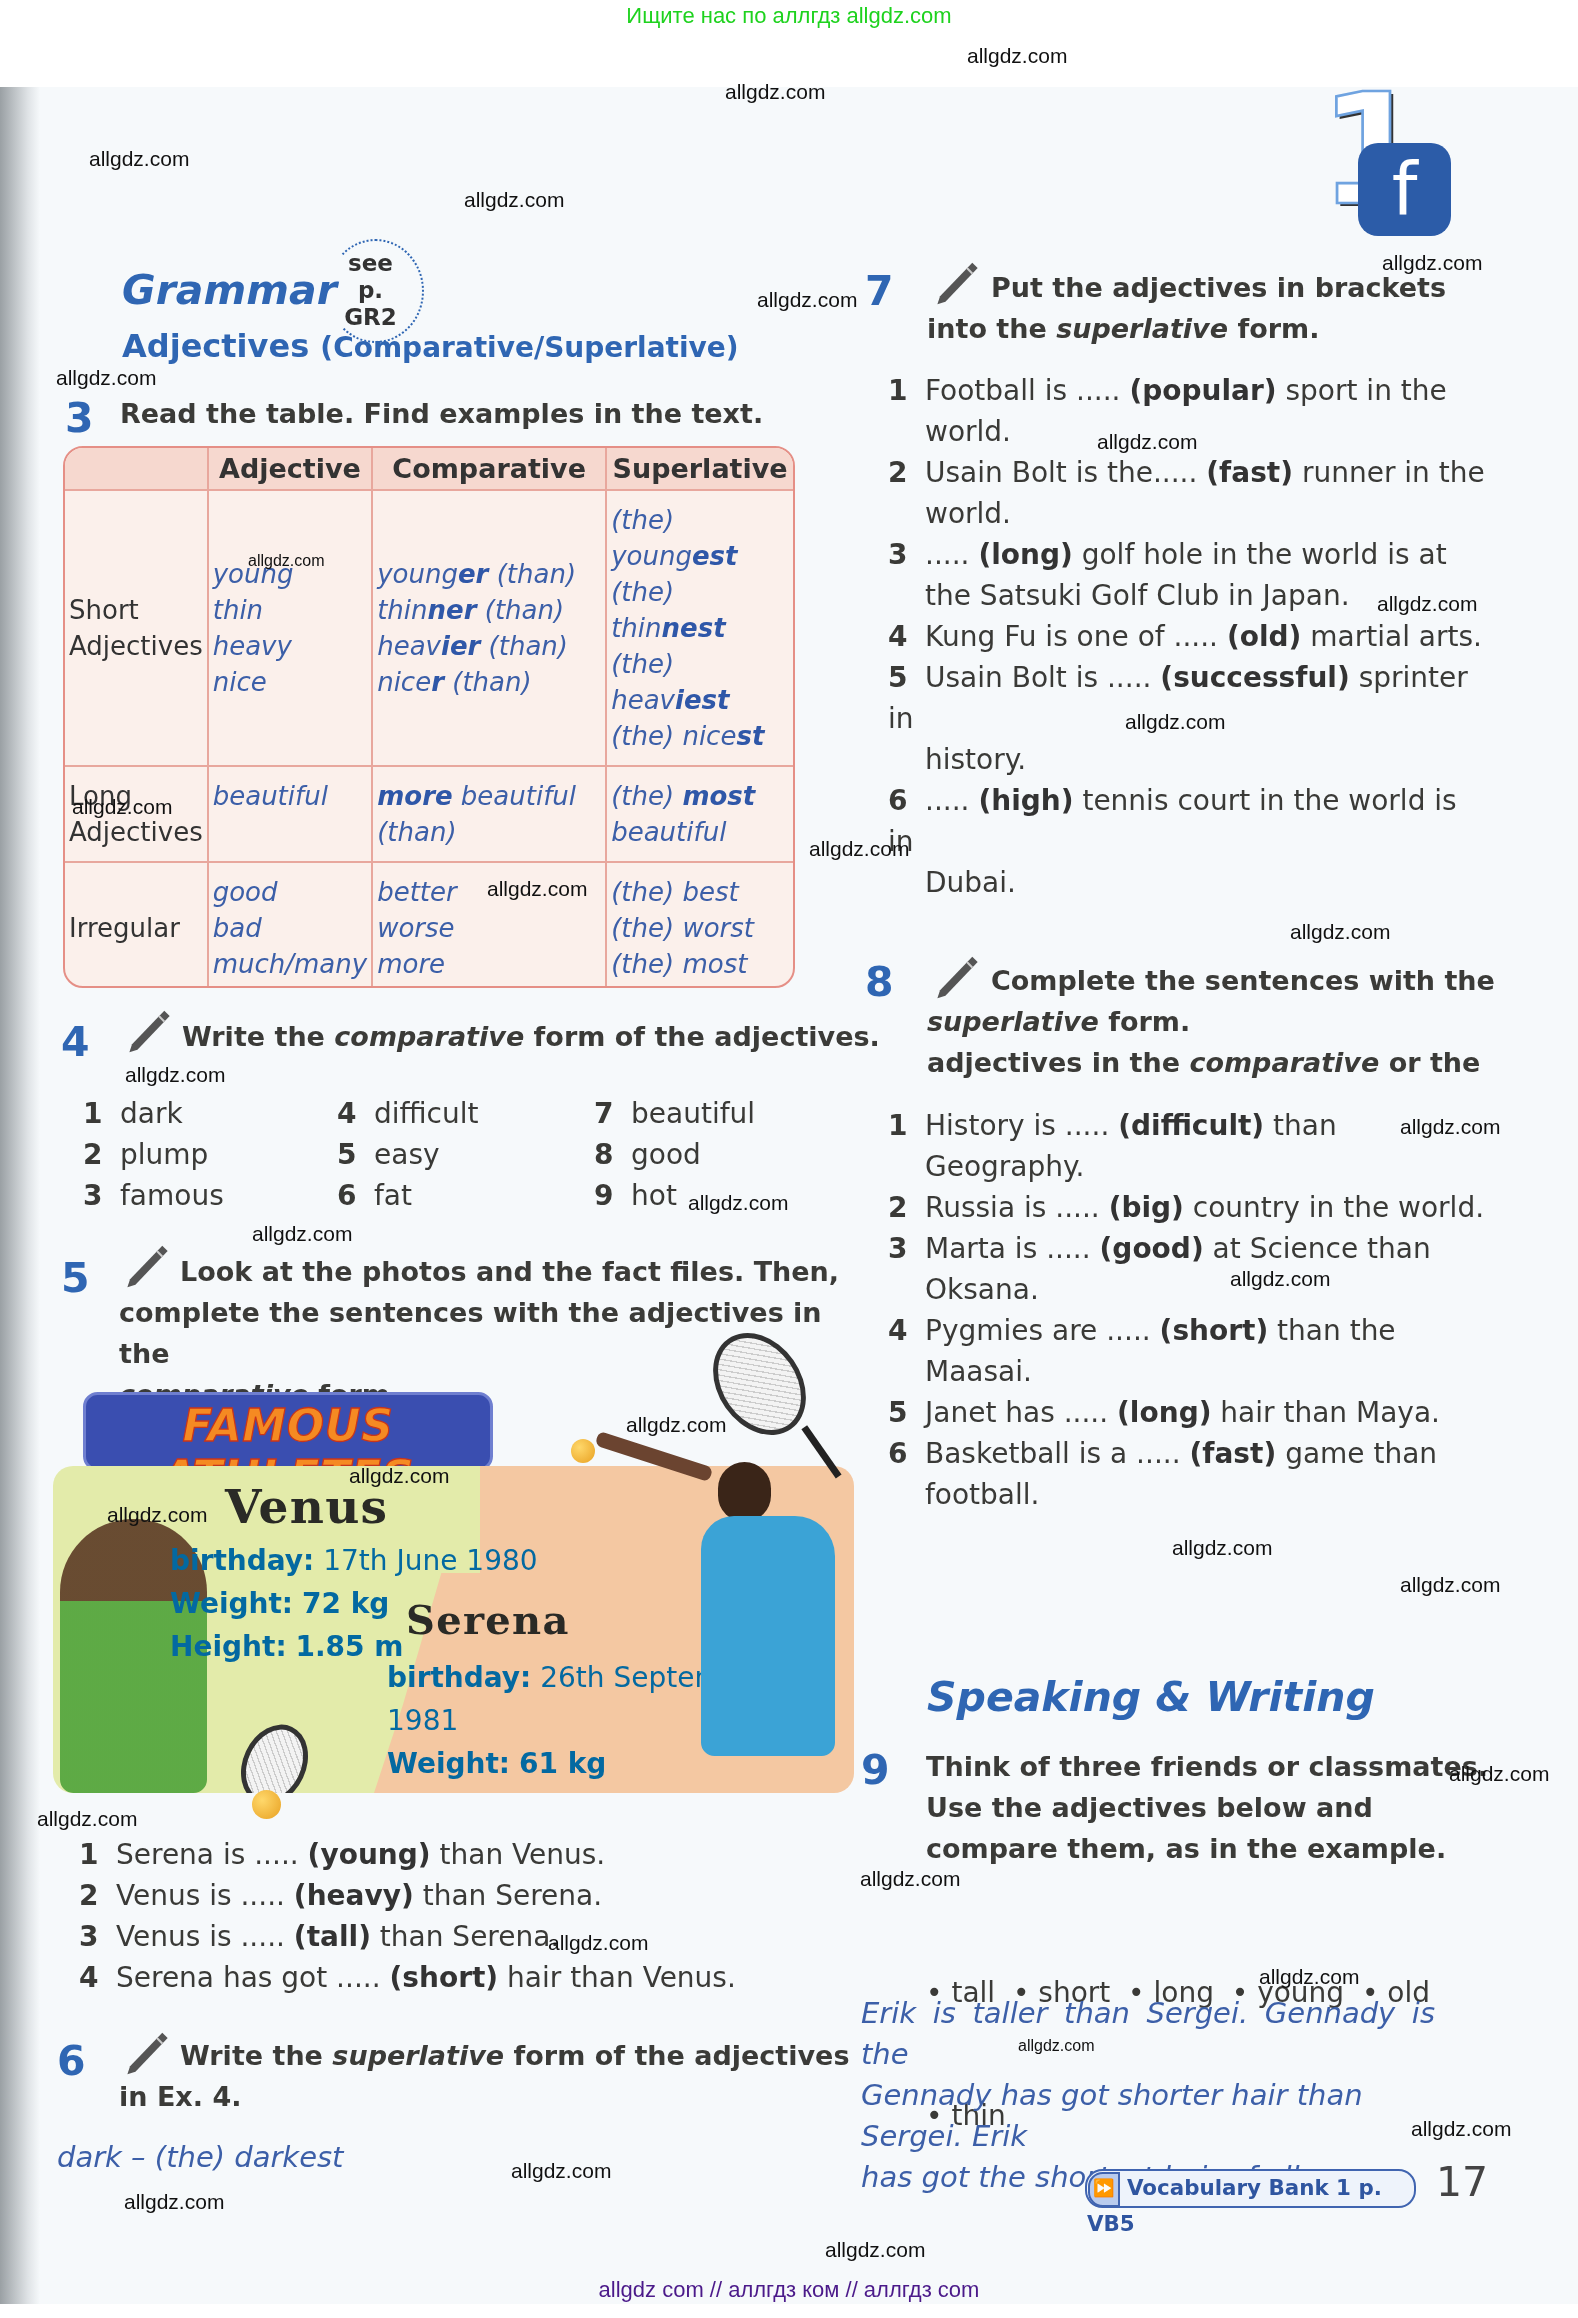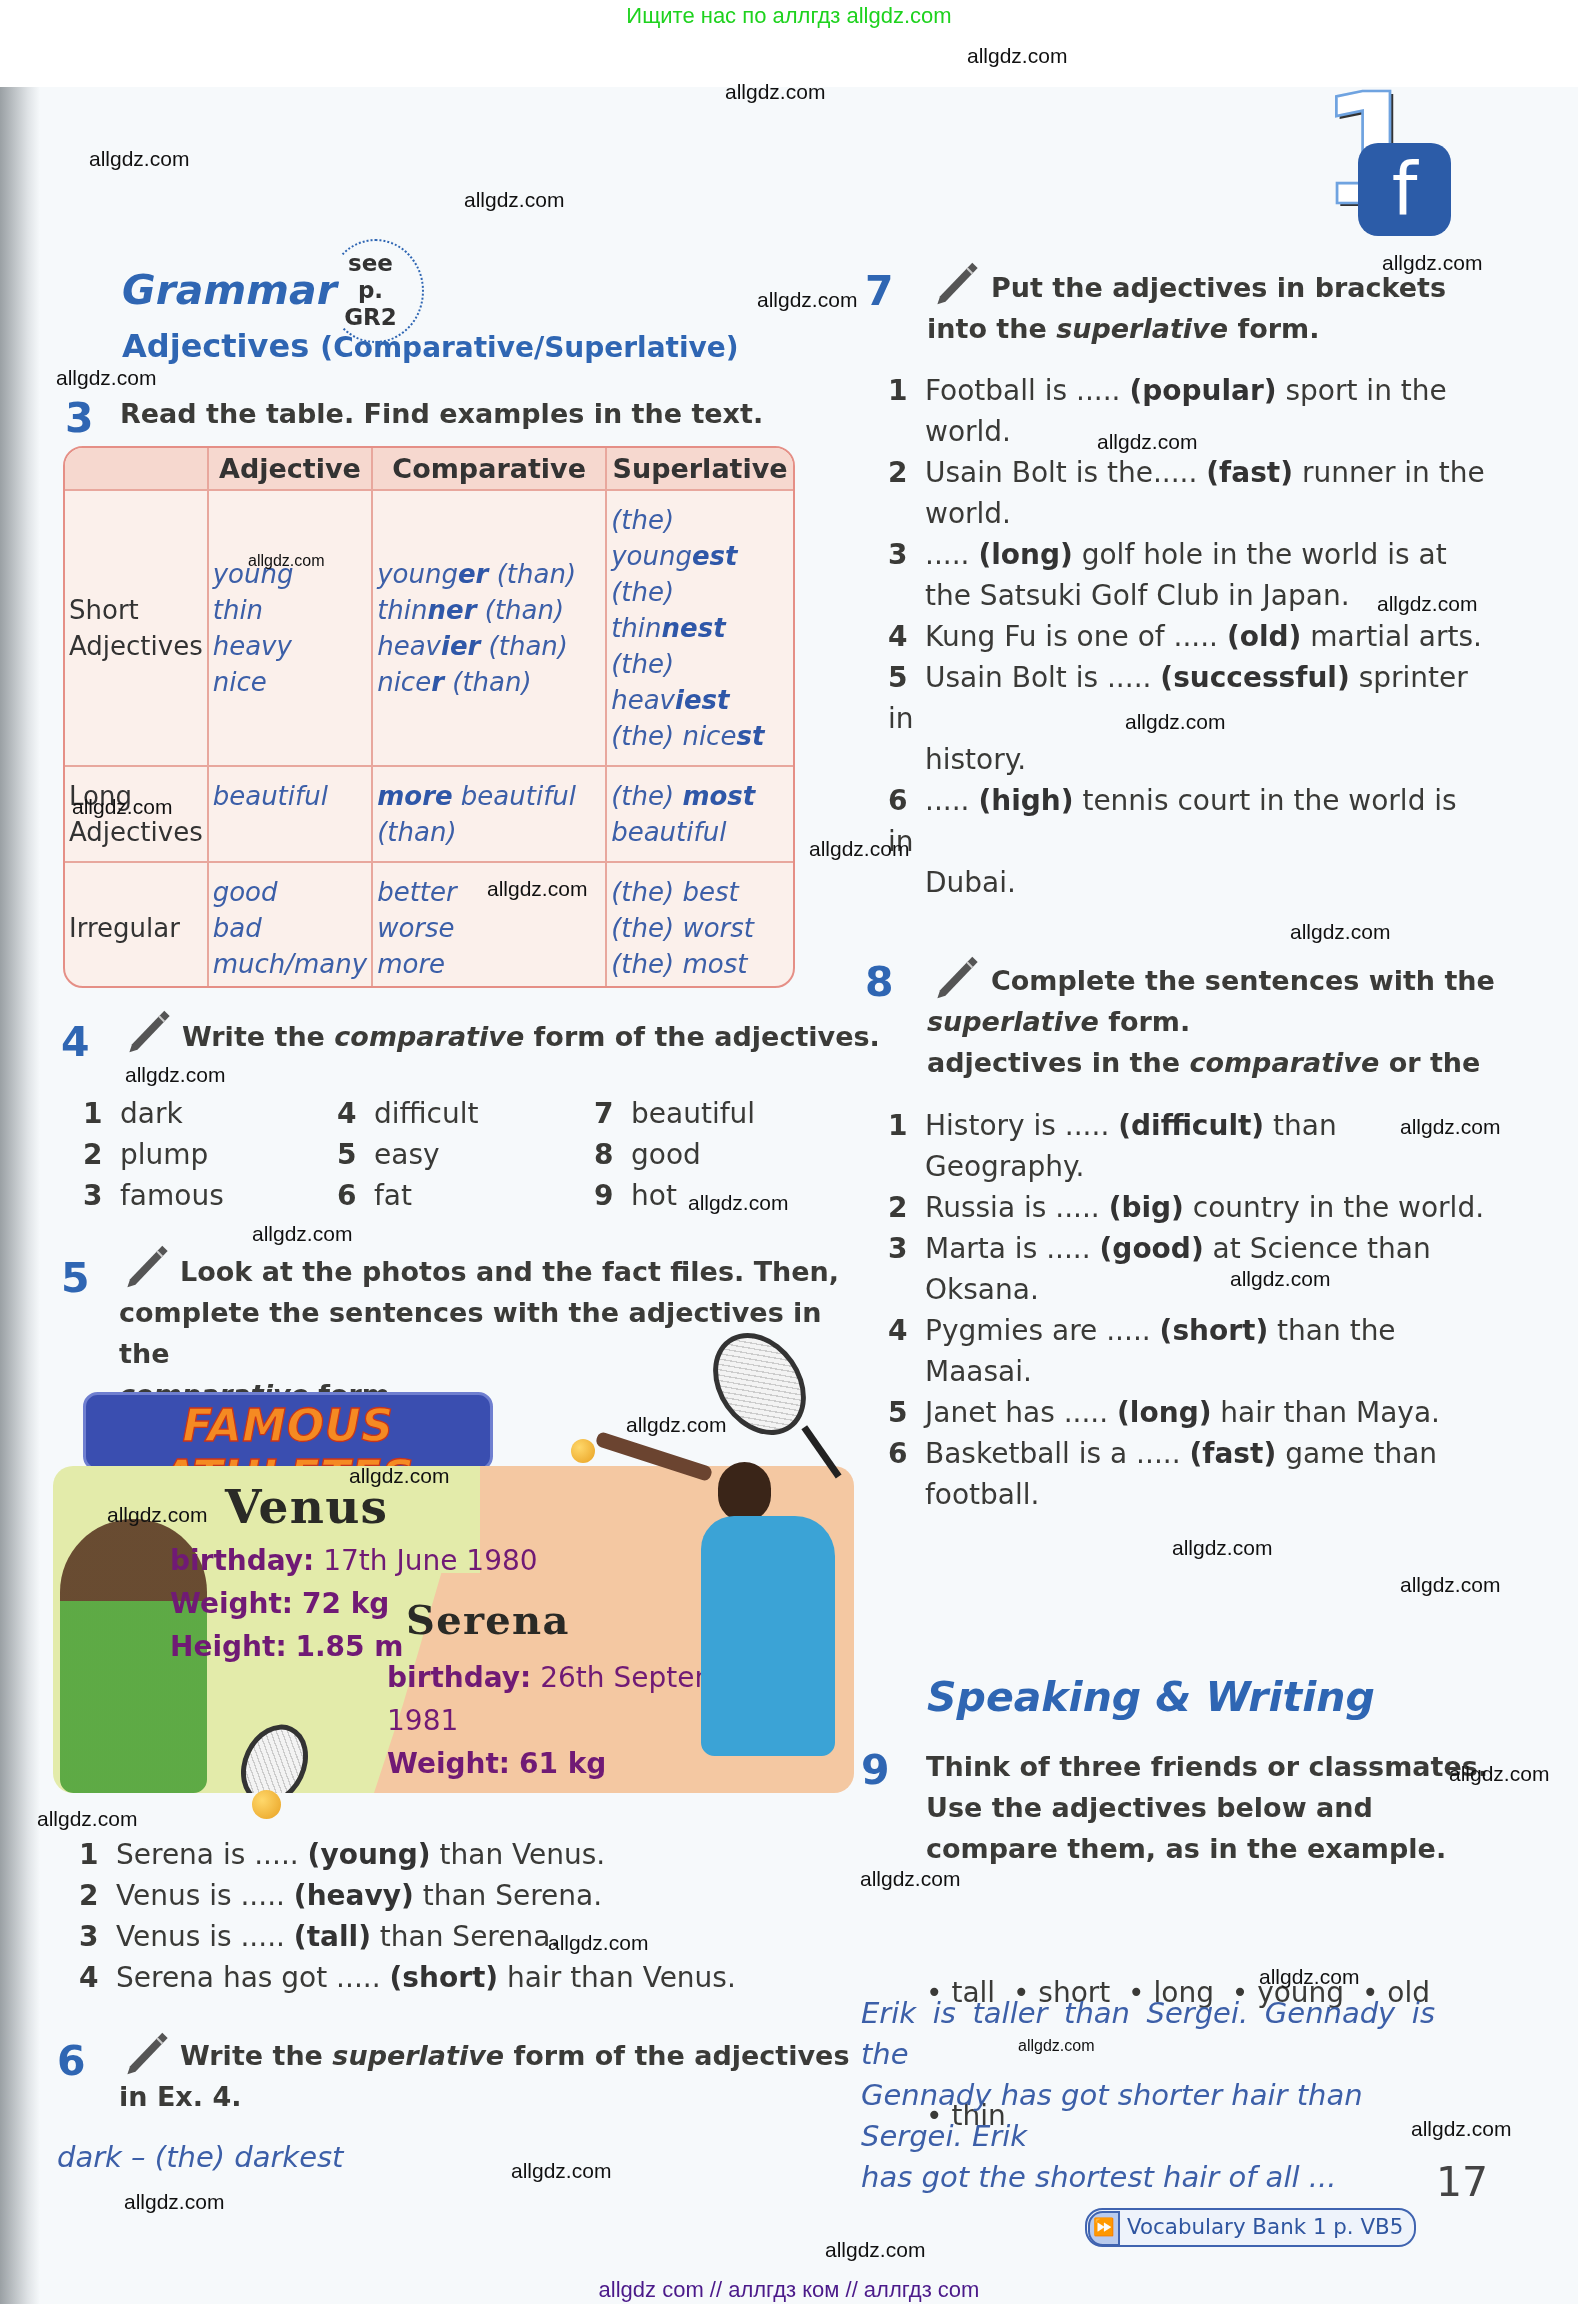--- a/index.html
+++ b/index.html
@@ -49,32 +49,32 @@
   .fa-banner { position:absolute; left:83px; top:1392px; width:404px; height:73px; border-radius:14.7px;
                background:#3a4eb0; border:3.3px solid #6f7fd0; }
   .fa-text { position:absolute; left:0; top:5.3px; width:100%; text-align:center; font-family:"DejaVu Sans", sans-serif;
              font-weight:bold; font-style:italic; font-size:44px; color:#f58a22; -webkit-text-stroke:1.3px #c8351b; letter-spacing:0.7px; }
 
   .factcard { position:absolute; left:53px; top:1466px; width:801px; height:327px; border-radius:20px; overflow:hidden; }
   .venus-bg { position:absolute; left:0; top:0; width:441px; height:327px; background:#e3ebaa; }
   .serena-bg { position:absolute; left:321px; top:107px; width:481px; height:220px; background:#f4c8a2; clip-path:polygon(14% 0,100% 0,100% 100%,0 100%,6% 60%,10% 30%); }
   .serena-bg2 { position:absolute; left:427px; top:0; width:374px; height:134px; background:#f4c8a2; }
   .ath-name { font-family:"DejaVu Serif", serif; font-size:47px; font-weight:bold; color:#2a2a26; letter-spacing:1.3px; }
-  .fact { font-size:28px; color:#701a75; line-height:43px; }
+  .fact { font-size:28px; color:#0369a1; line-height:43px; }
   .fact b { font-weight:bold; }
   .venus-photo { position:absolute; left:6.7px; top:53px; width:147px; height:274px; border-radius:73px 73px 13.4px 13.4px;
                  background:linear-gradient(#5b3a24 0 30%, #4fa33a 30% 100%); opacity:.9; }
   .racket { position:absolute; border:5.3px solid #333; border-radius:50%; background:repeating-linear-gradient(45deg,#f3f3f3 0 4px,#ccc 4px 5.3px); }
   .ball { position:absolute; border-radius:50%; background:radial-gradient(circle at 35% 35%,#ffd86b,#e8a021); }
 
   .blue-example { color:#3c5fa8; font-style:italic; font-size:29px; line-height:41px; }
   .h-speaking { font-family:"DejaVu Sans", sans-serif; font-weight:bold; font-style:italic; font-size:41px; color:#2f66b3; }
 
   .vocab-pill { position:absolute; left:1085px; top:2169px; width:327px; height:35px; border:2px solid #4064b0; border-radius:17.4px;
-                background:#eef3fb; font-weight:normal; color:#2f55a0; font-size:21.4px; line-height:33px;margin-top:39px; }
+                background:#eef3fb; font-weight:bold; color:#2f55a0; font-size:21.4px; line-height:33px; }
   .vocab-arrow { display:inline-block; width:28px; height:31px; margin:0 6.7px 0 1.3px; vertical-align:middle; background:#b9cbed; border:2px solid #4064b0; border-radius:14.7px 0 0 14.7px; color:#2f55a0; text-align:center; font-size:17.4px; line-height:28px; }
   .page-num { position:absolute; left:1436px; top:2158px; font-size:41px; color:#444; font-family:"DejaVu Sans", sans-serif; }
 </style>
 </head>
 <body>
 
 <div class="wm-top">Ищите нас по аллгдз allgdz.com</div>
 
 <div class="page"></div>
 <div class="page-shadow"></div>

